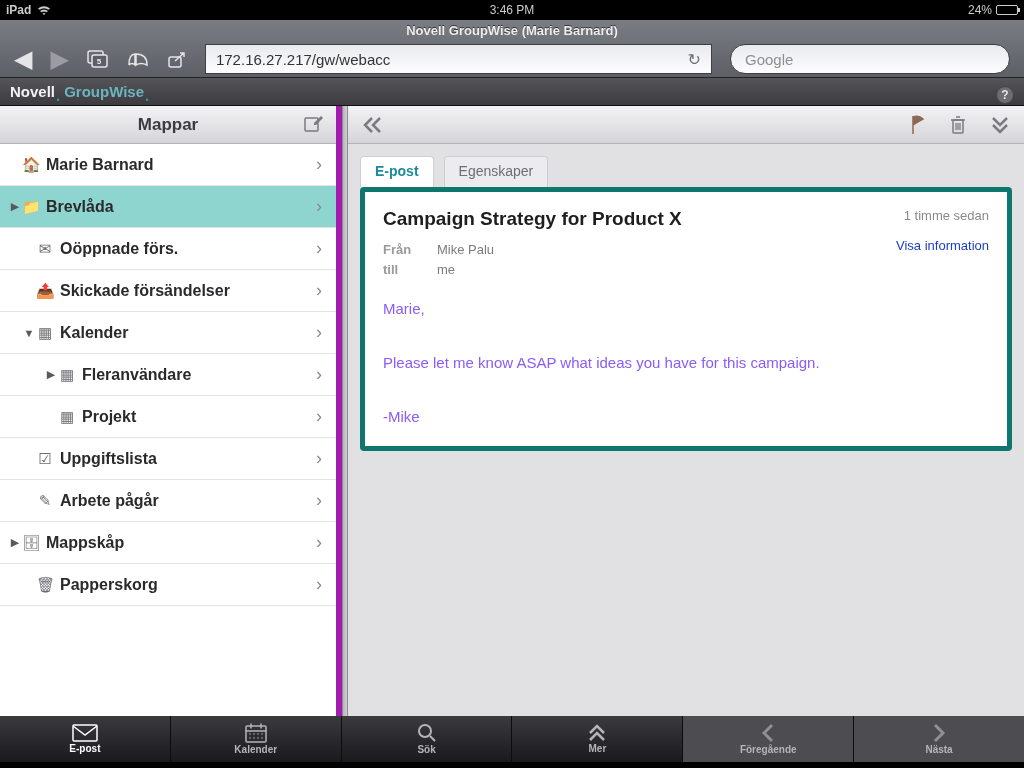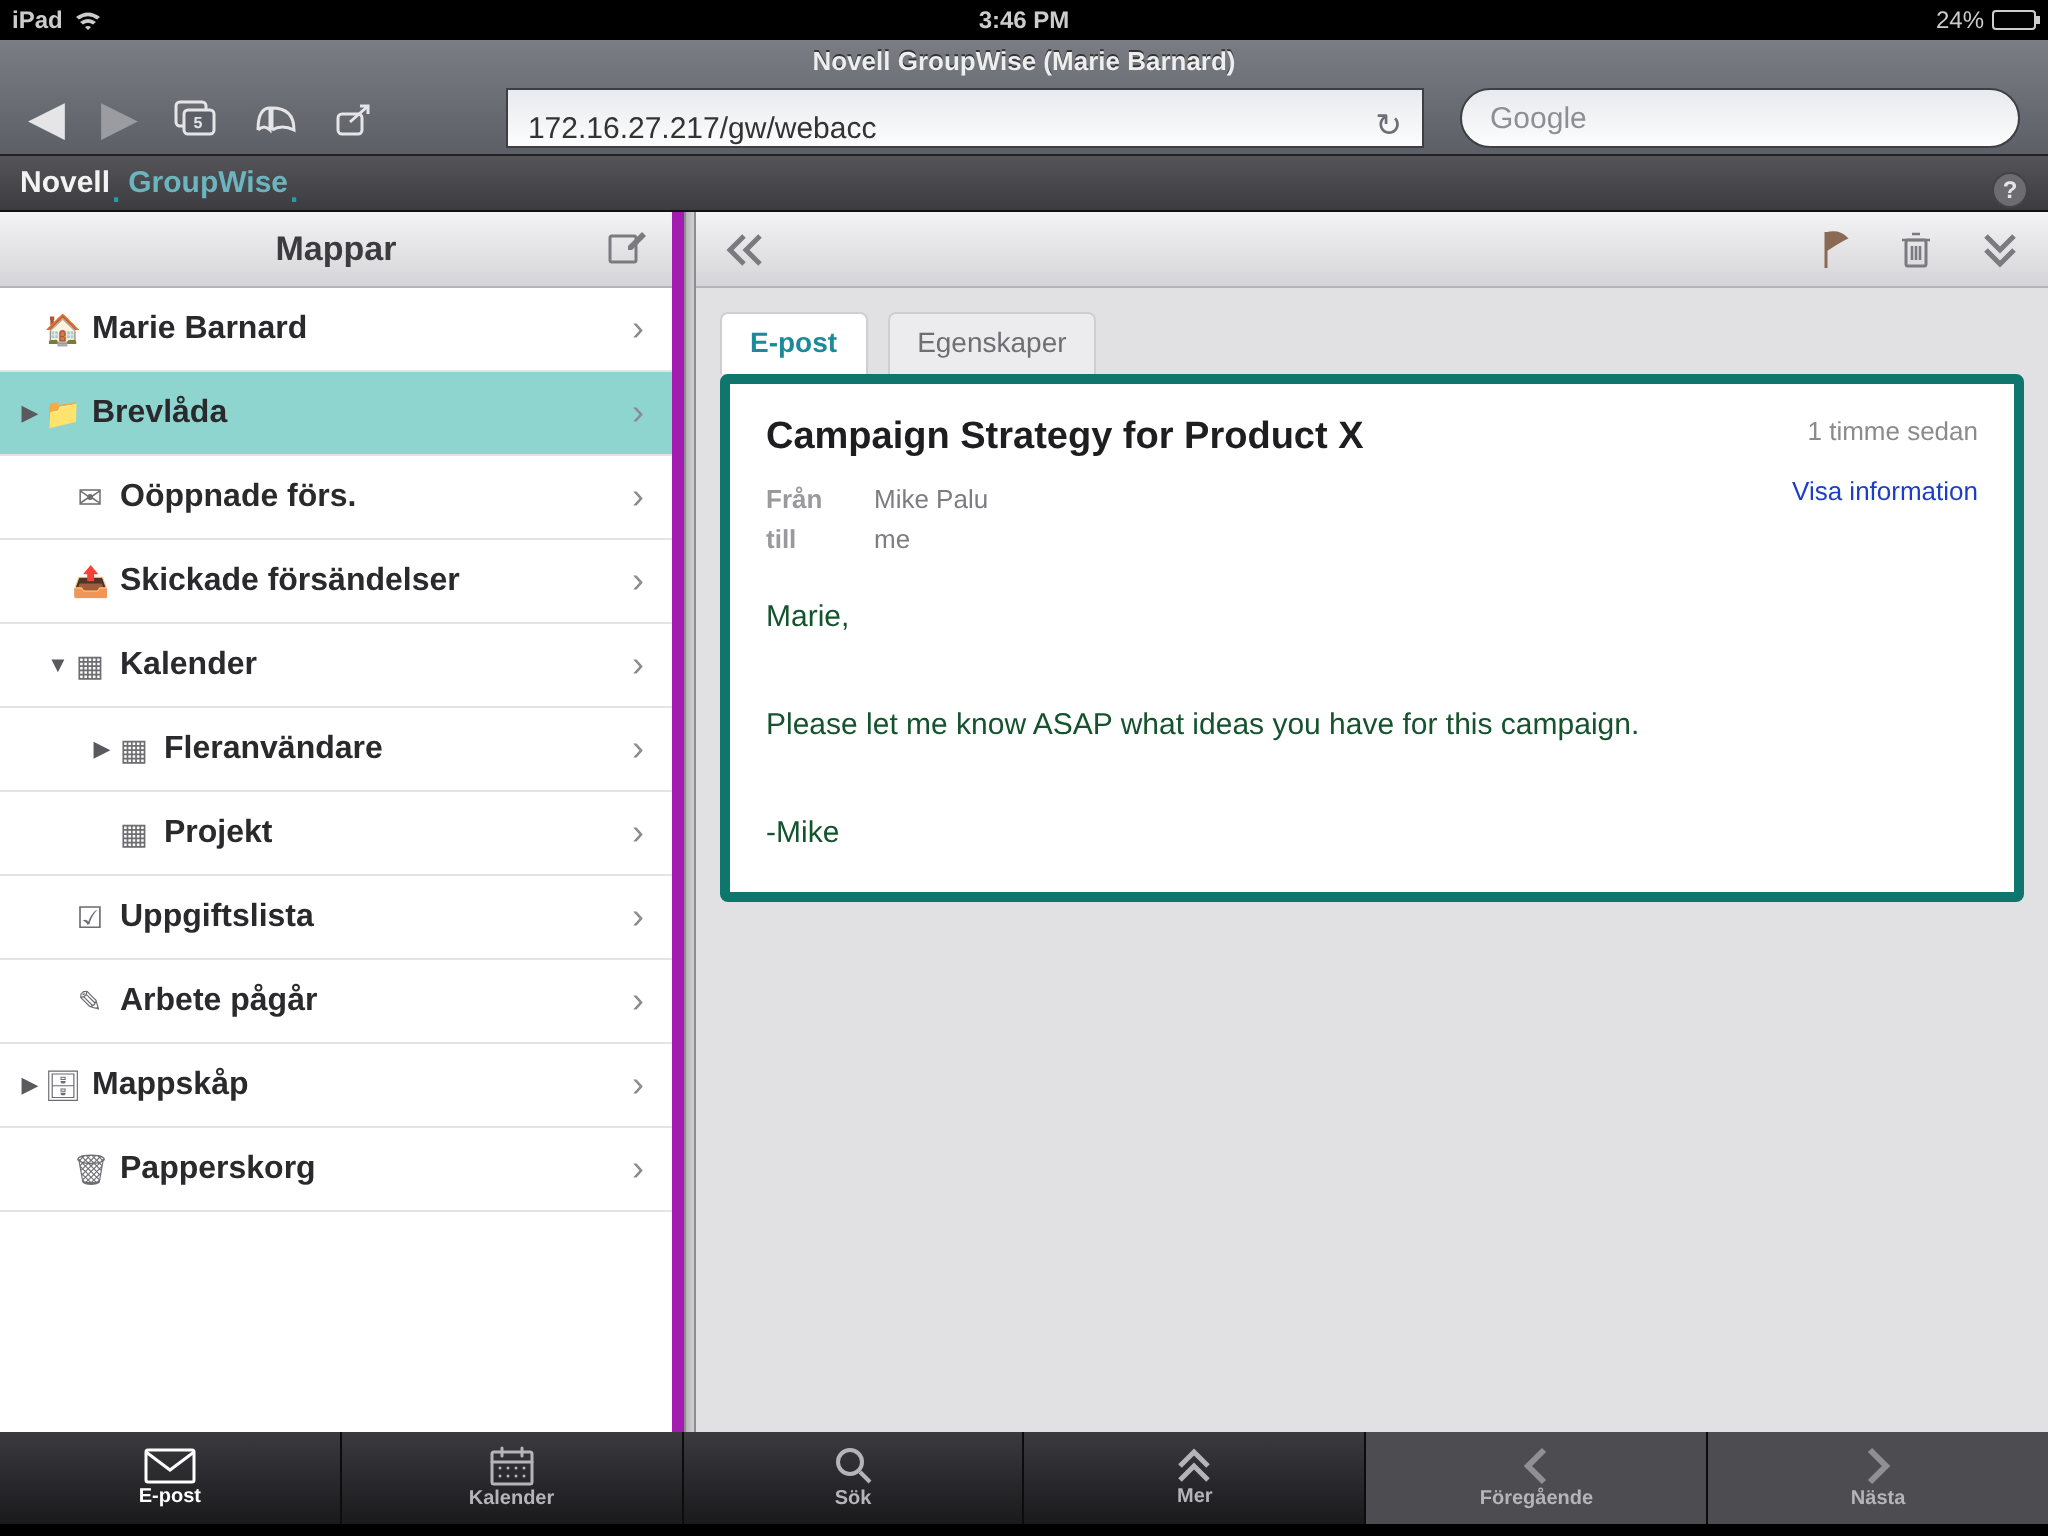--- a/index.html
+++ b/index.html
@@ -1,34 +1,34 @@
 <!DOCTYPE html>
 <html><head>
 <meta charset="utf-8">
 <style>
   * { margin: 0; padding: 0; box-sizing: border-box; font-family: "Helvetica Neue", Helvetica, Arial, sans-serif; }
   html, body { width: 1024px; height: 768px; overflow: hidden; background: #000; }
 
   
   .status-bar { height: 20px; background: #000; color: #ccc; display: flex; align-items: center; justify-content: space-between; font-size: 12px; padding: 0 6px; }
   .status-left { display: flex; align-items: center; gap: 6px; font-weight: bold;}
-  .status-center { position: absolute; left: 50%; transform: translateX(-50%); font-weight: bold; text-align: center; }
+  .status-center { position: absolute; left: 50%; transform: translateX(-50%); font-weight: normal; text-align: center; }
   .status-right { display: flex; align-items: center; gap: 4px; }
   .wifi-icon { font-size: 12px; }
   .battery { width: 22px; height: 10px; border: 1px solid #ccc; border-radius: 2px; position: relative; }
   .battery::after { content:""; position:absolute; right:-3px; top:2px; width:2px; height:4px; background:#ccc; }
   .battery-fill { height: 100%; width: 24%; background: #ccc; }
 
   
   .safari-chrome { height: 58px; background: linear-gradient(#7a7d84, #5d5f66); position: relative; border-bottom: 1px solid #222; }
   .safari-title { text-align: center; font-size: 13px; font-weight: bold; color: #eee; padding-top: 3px; text-shadow: 0 -1px 0 #333; }
   .safari-toolbar { position: absolute; top: 22px; left: 0; right: 0; height: 34px; display: flex; align-items: center; gap: 18px; padding: 0 14px; }
   .nav-btn { color: #9a9ca2; font-size: 24px; }
   .nav-btn.enabled { color: #e5e5e8; }
-  .urlbar { flex: 1; height: 30px; background: linear-gradient(#e9eaee,#fdfdfe); border-radius: 0; display: flex; align-items: flex-end; padding: 0 10px; border: 1px solid #3d3f44; font-size: 15px; color: #333; position: relative; margin-left: 48px;}
+  .urlbar { flex: 1; height: 30px; background: linear-gradient(#e9eaee,#fdfdfe); border-radius: 0; display: flex; align-items: center; padding: 0 10px; border: 1px solid #3d3f44; font-size: 15px; color: #333; position: relative;}
   .url-refresh { color: #6d6f76; font-size: 16px; }
   .googlebar { width: 280px; height: 30px; background: linear-gradient(#e9eaee,#fdfdfe); border-radius: 15px; border: 1px solid #3d3f44; display: flex; align-items: center; padding: 0 14px; font-size: 15px; color: #8e8f94; }
 
   
   .app-header { height: 28px; background: linear-gradient(#545459, #3b3b40); display: flex; align-items: center; padding: 0 10px; color: #fff; border-bottom: 1px solid #111; position: relative;}
   .brand-novell { font-size: 15px; font-weight: bold; color: #f3f3f3; }
   .brand-dot { color: #2a9aa8; font-size: 22px; line-height: 0; position: relative; top: 2px;}
   .brand-gw { color: #6cb5be; font-size: 15px; font-weight: bold; margin-left: 3px;}
   .help-circle { position: absolute; right: 10px; top: 8px; width: 18px; height: 18px; border-radius: 50%; background: #6c6c71; color: #e7e7e9; font-size: 12px; font-weight: bold; display: flex; align-items: center; justify-content: center; border: 1px solid #444;}
 
@@ -65,21 +65,21 @@
   .tab.active { background: #fff; color: #1c8a9a; font-weight: bold; }
   .tab.inactive { background: #ececef; color: #6e6e73; }
 
   .message-card { margin: 0 12px 12px; background: #fff; border: 5px solid #0f766e; border-radius: 4px; padding: 16px 18px; position: relative;}
   .msg-subject { font-size: 19px; font-weight: bold; color: #1e1e21; margin-bottom: 10px; }
   .msg-time { position: absolute; top: 16px; right: 18px; color: #8a8a8f; font-size: 13px; }
   .meta-row { font-size: 13px; color: #7c7c81; display: flex; gap: 22px; line-height: 1.5;}
   .meta-label { color: #9a9a9e; font-weight: bold; width: 32px;}
   .meta-value { color: #7c7c81; }
   .show-info { position: absolute; top: 46px; right: 18px; color: #1a3ec9; font-size: 13px; cursor: pointer;}
-  .msg-body { margin-top: 16px; font-size: 15px; color: #14532d; line-height: 1.8; }
+  .msg-body { margin-top: 16px; font-size: 15px; color: #8b5cf6; line-height: 1.8; }
 
   
   .tabbar { height: 46px; background: linear-gradient(#3a3a3f, #1a1a1d); display: flex; }
   .tabbar-item { flex: 1; display: flex; flex-direction: column; align-items: center; justify-content: center; color: #b5b5b9; font-size: 10px; gap: 1px; position: relative; cursor:pointer;}
   .tabbar-item.active { color: #fff; }
   .tabbar-item.disabled { background: #4c4c51; }
   .tabbar-divider { width: 1px; background: #0c0c0d; }
   .tabbar-icon { font-size: 18px; line-height: 1; }
   .tabbar-label { font-size: 10px; font-weight: bold; }
 

